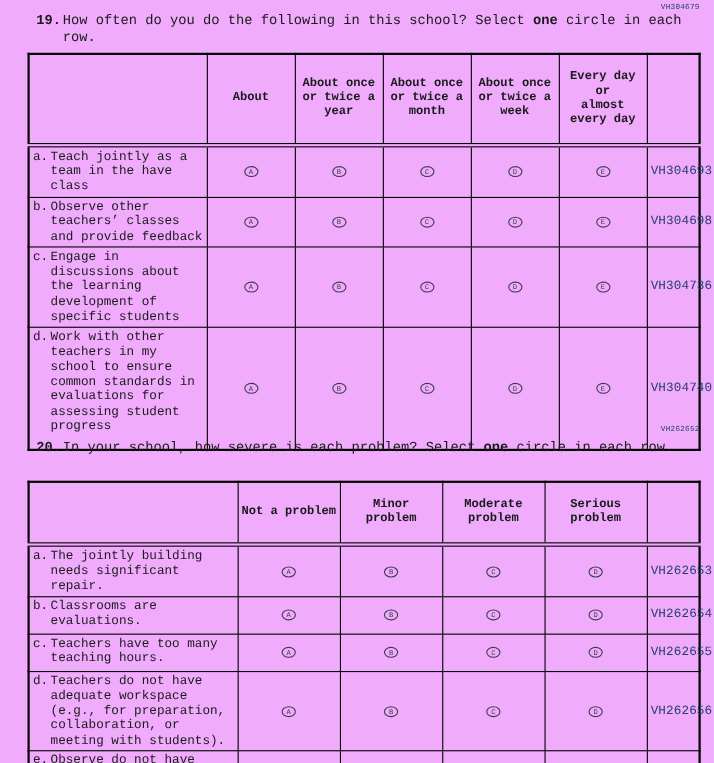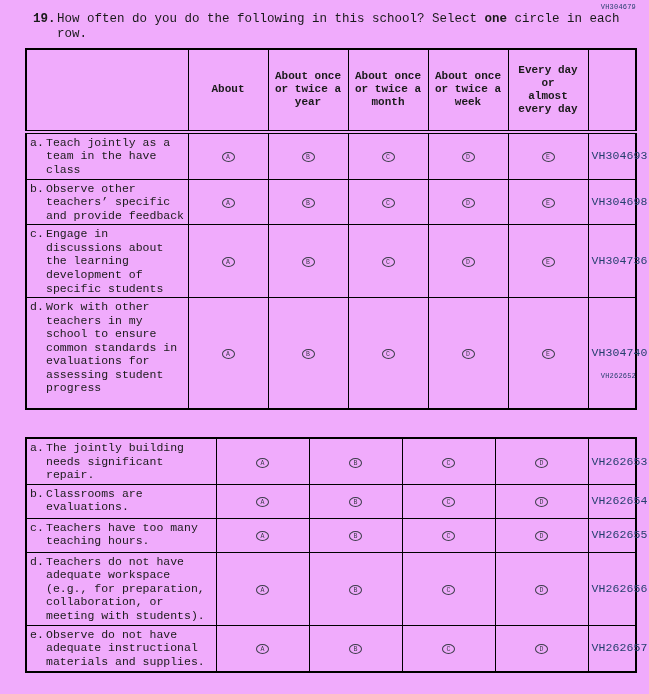--- a/index.html
+++ b/index.html
@@ -75,21 +75,21 @@
     vertical-align: middle;
     font-size: 7px;
     color: #253f6e;
     padding: 1px;
     letter-spacing: 0.1px;
   }
   
   #q19-code { top: 3px; }
   #q19-prompt { top: 12px; }
   #q19-table { top: 48px; }
-  #q20-code { top: 372px; }
+  #q20-code { top: 387px; }
   #q20-prompt { top: 400px; }
   #q20-table { top: 437px; }
   
   #q19-table tr.header-row { height: 49px; }
   #q19-table tr.r0 { height: 37px; }
   #q19-table tr.r1 { height: 44px; }
   #q19-table tr.r2 { height: 67px; }
   #q19-table tr.r3 { height: 111px; }
   #q20-table tr.header-row { height: 32px; }
   #q20-table tr.r0 { height: 34px; }
@@ -151,21 +151,21 @@
       <td class="opt"><span class="circle">C</span></td>
       <td class="opt"><span class="circle">D</span></td>
       <td class="opt"><span class="circle">E</span></td>
       <td class="code-cell">VH304693</td>
     </tr>
 
     <tr class="r1">
       <td class="label-cell">
         <div class="row-label">
               <span class="row-letter">b.</span>
-              <span class="row-text">Observe other teachers’ specific and provide feedback</span>
+              <span class="row-text">Observe other teachers’ classes and provide feedback</span>
             </div>
       </td>
       <td class="opt"><span class="circle">A</span></td>
       <td class="opt"><span class="circle">B</span></td>
       <td class="opt"><span class="circle">C</span></td>
       <td class="opt"><span class="circle">D</span></td>
       <td class="opt"><span class="circle">E</span></td>
       <td class="code-cell">VH304698</td>
     </tr>
 
@@ -196,31 +196,46 @@
       <td class="opt"><span class="circle">C</span></td>
       <td class="opt"><span class="circle">D</span></td>
       <td class="opt"><span class="circle">E</span></td>
       <td class="code-cell">VH304740</td>
     </tr>
   </tbody>
     </table>
 
   <div class="vh-code" id="q20-code">VH262652</div>
 
+  <div class="prompt" id="q20-prompt">
+    <span class="qnum">20.</span>
+    <span class="qtext"><span>In your school, how severe is each problem? Select </span><b>one</b><span> circle in each row.</span></span>
+  </div>
 
   <table class="grid" id="q20-table">
     <colgroup>
       <col style="width:190px">
         <col style="width:93px">
         <col style="width:93px">
         <col style="width:93px">
         <col style="width:93px">
         <col style="width:48px">
     </colgroup>
     <tbody>
+        <tr class="header-row">
+      <th></th>
+      <th class="opt-h">Not a problem</th>
+      <th class="opt-h">Minor
+problem</th>
+      <th class="opt-h">Moderate
+problem</th>
+      <th class="opt-h">Serious
+problem</th>
+      <th class="opt-h"></th>
+    </tr>
 
     <tr class="r0">
       <td class="label-cell">
         <div class="row-label">
               <span class="row-letter">a.</span>
               <span class="row-text">The jointly building needs significant repair.</span>
             </div>
       </td>
       <td class="opt"><span class="circle">A</span></td>
       <td class="opt"><span class="circle">B</span></td>

